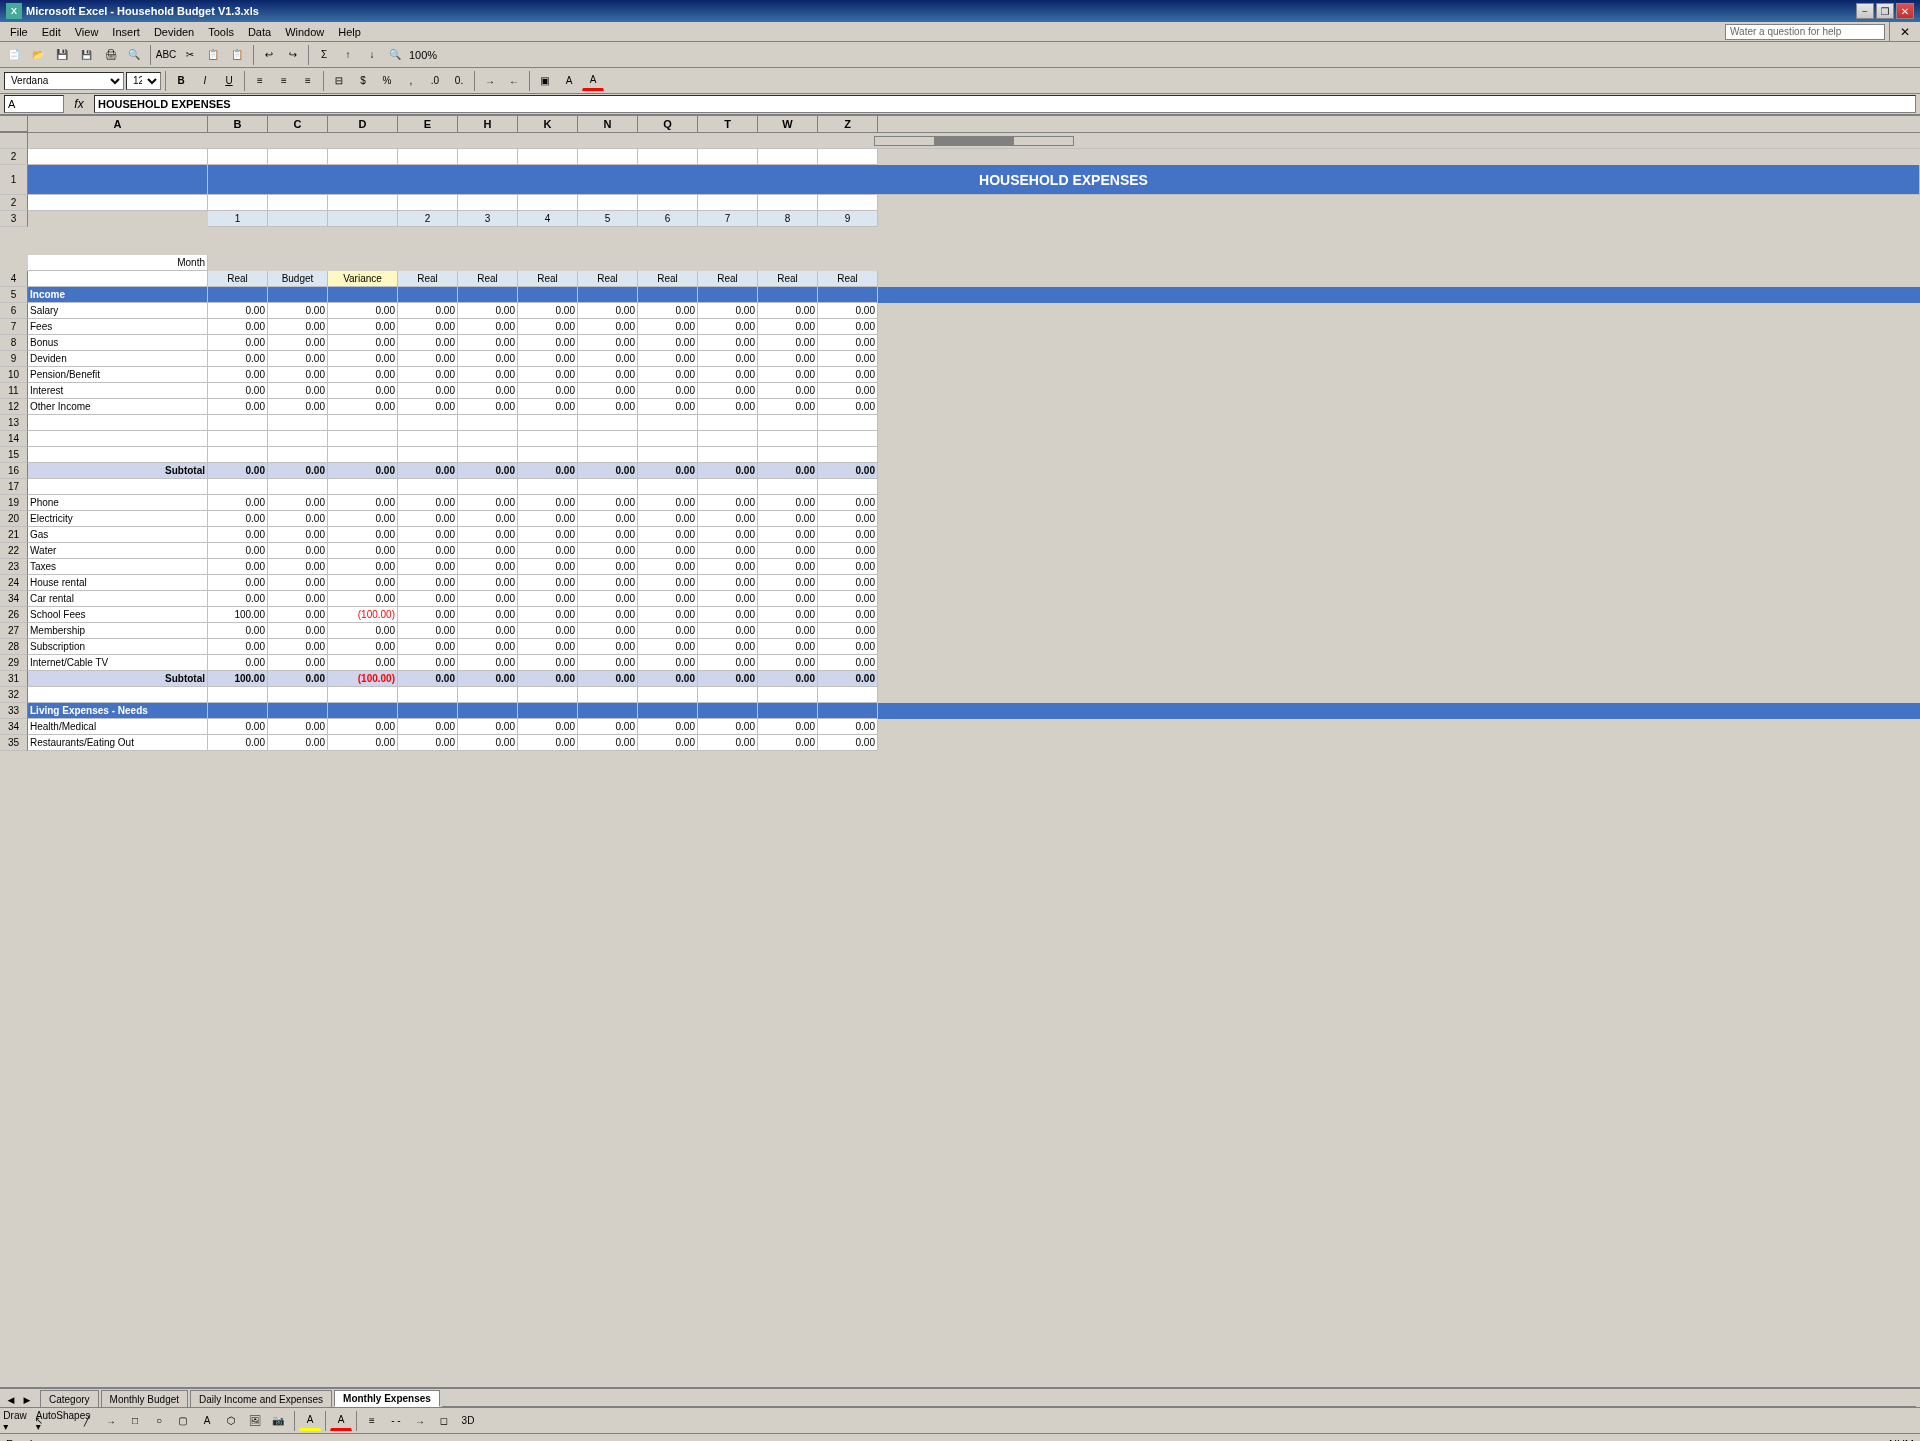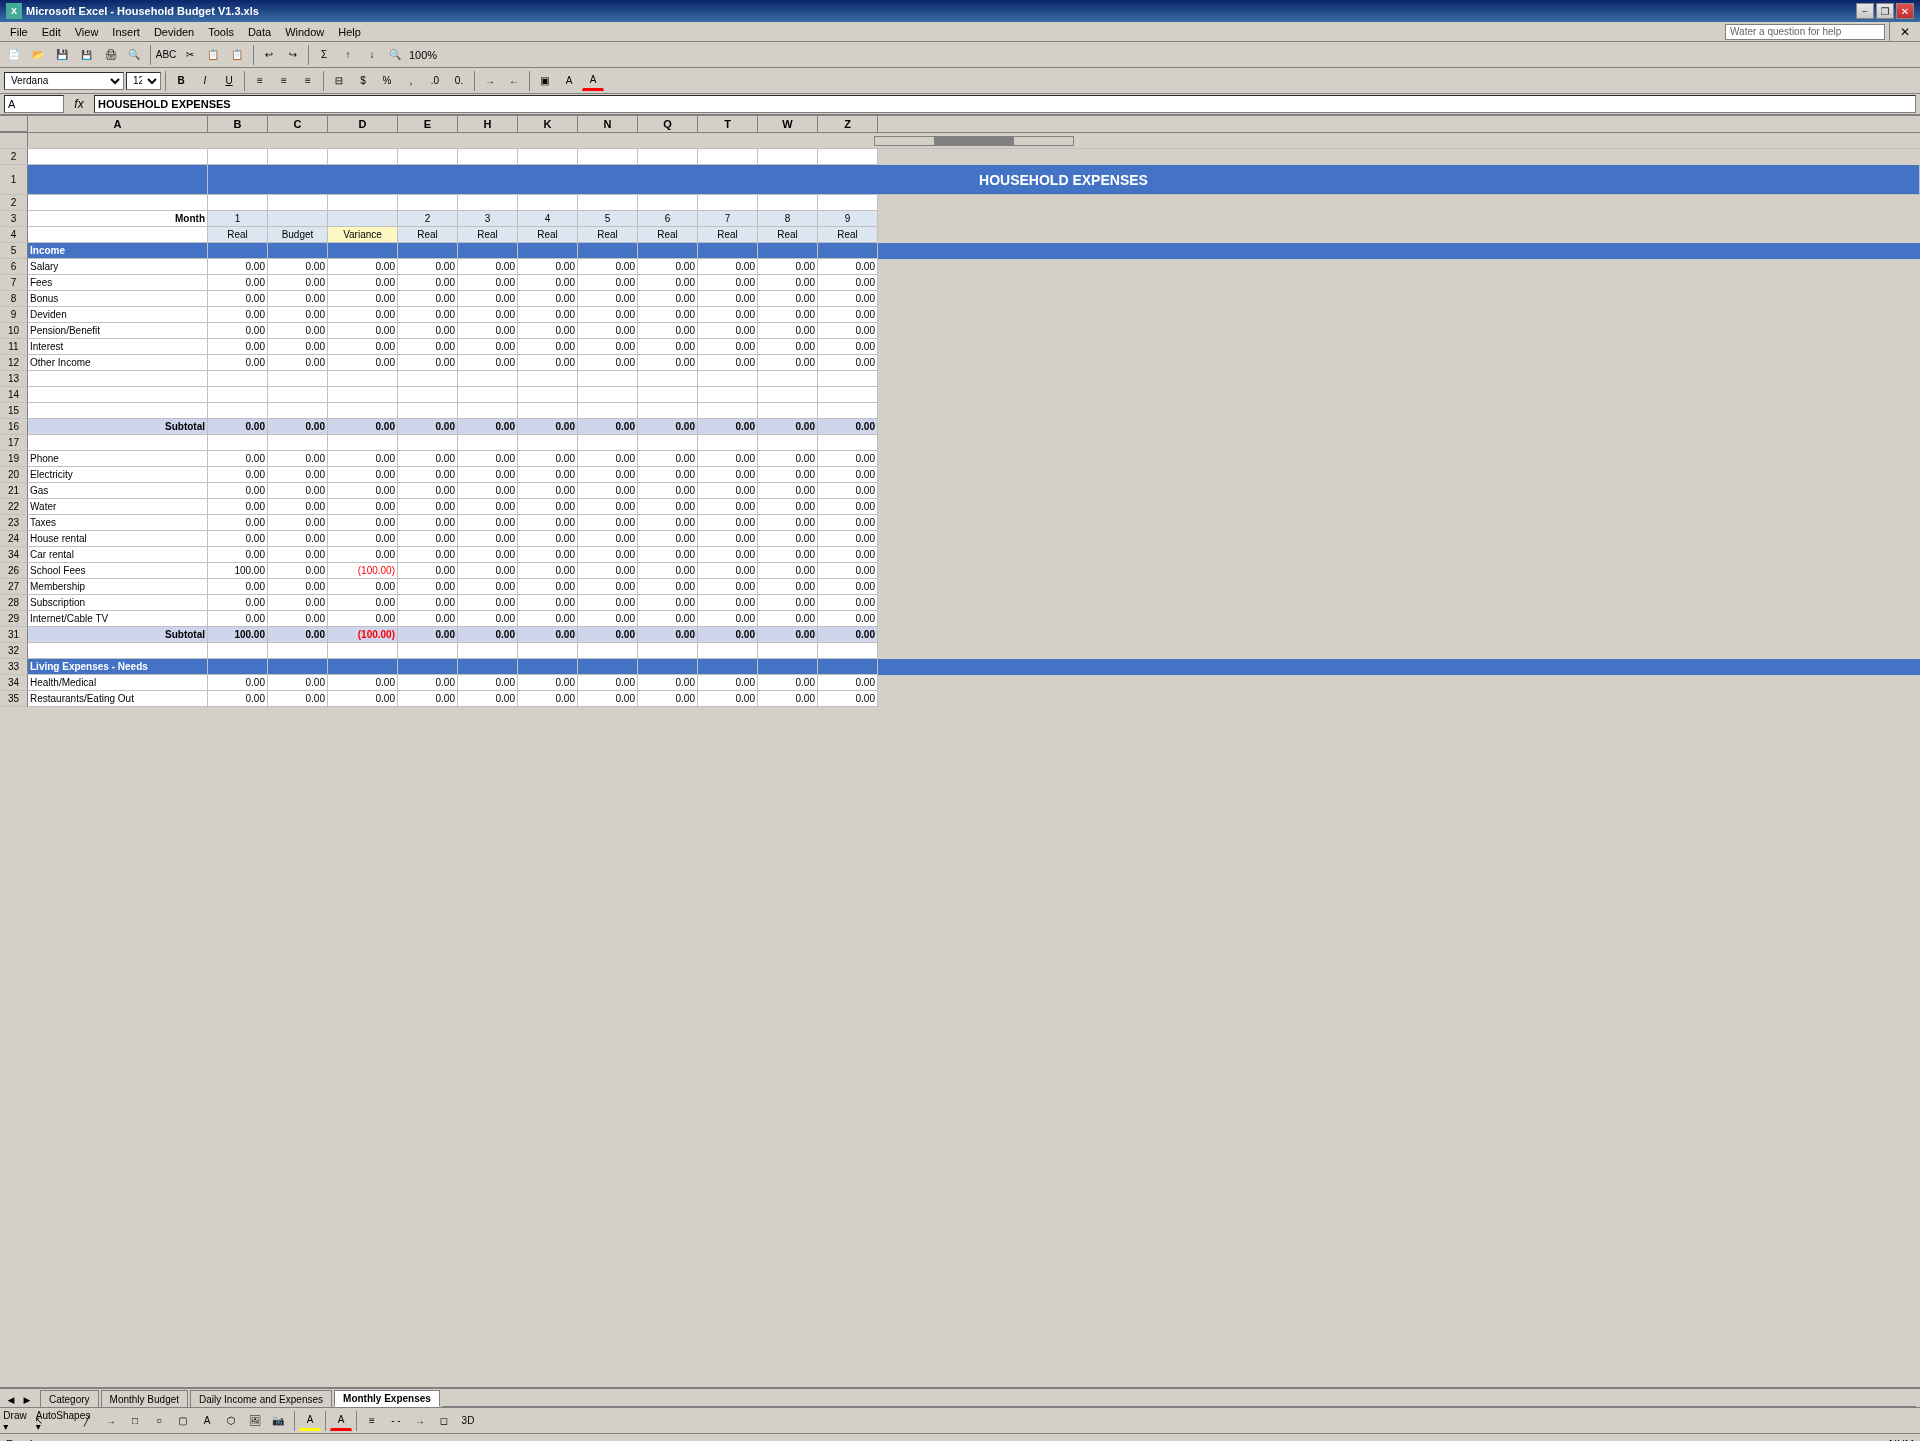--- a/index.html
+++ b/index.html
@@ -316,21 +316,21 @@
         <div class="cell col-K"></div>
         <div class="cell col-N"></div>
         <div class="cell col-Q"></div>
         <div class="cell col-T"></div>
         <div class="cell col-W"></div>
         <div class="cell col-Z"></div>
       </div>
 
       <div class="sheet-row">
         <div class="row-num">3</div>
-        <div class="cell col-A right bold" style="justify-content:flex-end; font-weight:bold;">Month</div>
+        <div class="cell col-A right bold" style="justify-content:flex-end; font-weight:normal;margin-top:44px;">Month</div>
         <div class="cell col-B center" style="justify-content:center; background:#dce6f1;">1</div>
         <div class="cell col-C center" style="background:#dce6f1;"></div>
         <div class="cell col-D center" style="background:#dce6f1;"></div>
         <div class="cell col-E center" style="justify-content:center; background:#dce6f1;">2</div>
         <div class="cell col-H center" style="justify-content:center; background:#dce6f1;">3</div>
         <div class="cell col-K center" style="justify-content:center; background:#dce6f1;">4</div>
         <div class="cell col-N center" style="justify-content:center; background:#dce6f1;">5</div>
         <div class="cell col-Q center" style="justify-content:center; background:#dce6f1;">6</div>
         <div class="cell col-T center" style="justify-content:center; background:#dce6f1;">7</div>
         <div class="cell col-W center" style="justify-content:center; background:#dce6f1;">8</div>

